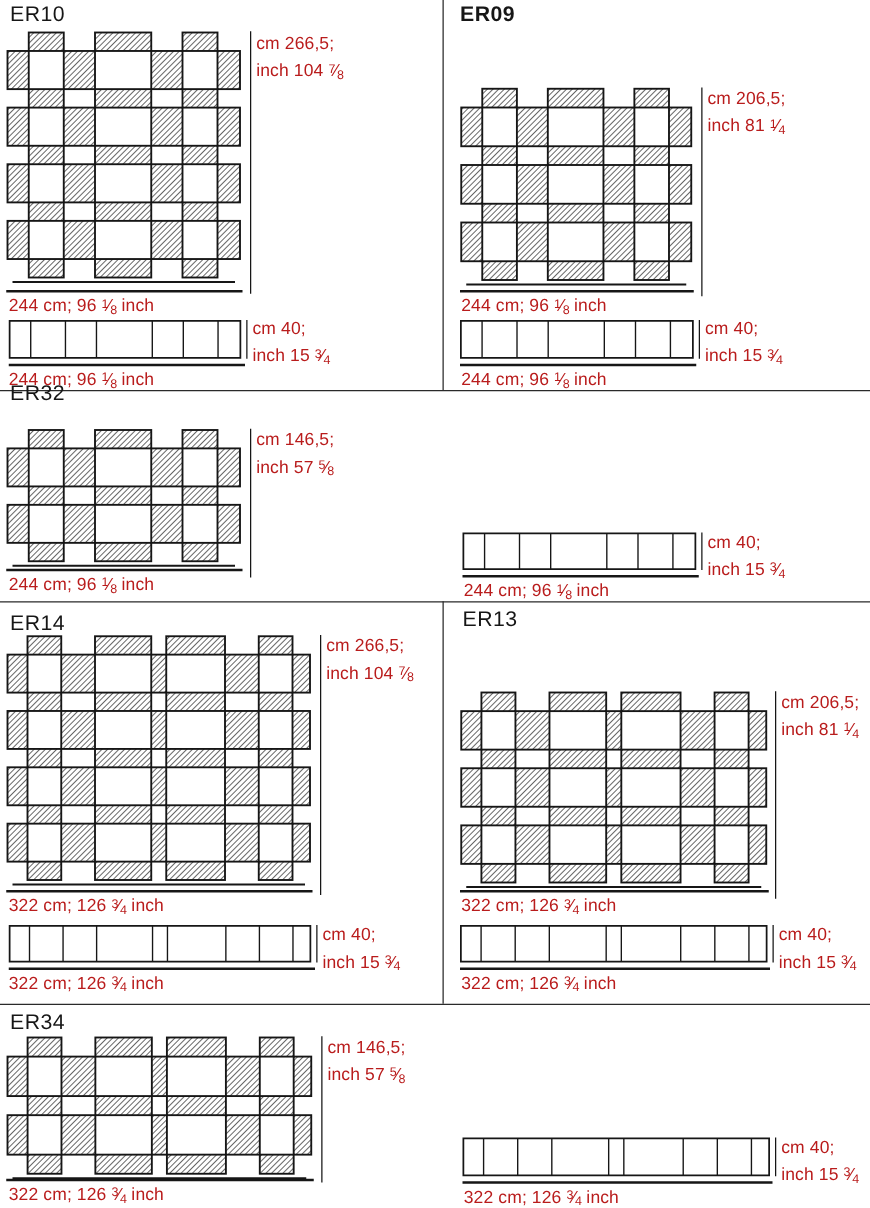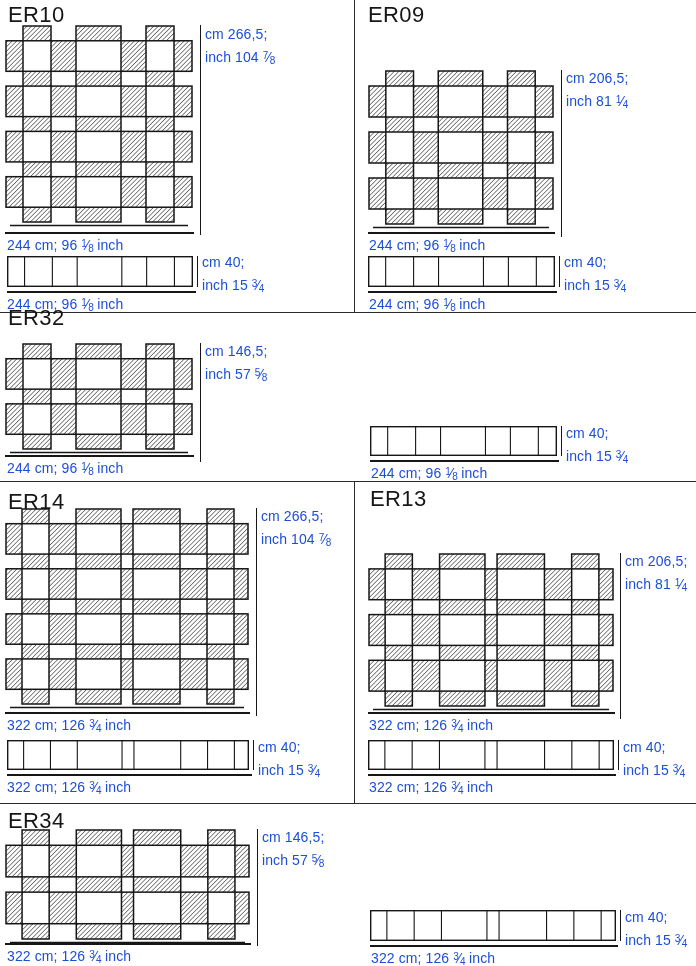--- a/index.html
+++ b/index.html
@@ -3,26 +3,26 @@
 <meta charset="utf-8">
 <style>
   html,body { margin:0; padding:0; background:#ffffff; }
   #page {
     position:relative; width:696px; height:966px; margin:0 auto;
     background:#ffffff; overflow:hidden;
     font-family:"Liberation Sans", "DejaVu Sans", sans-serif;
     color:#161616;
   }
   .ftitle {
-    position:absolute; margin:0; font-size:22px; font-weight:500;
+    position:absolute; margin:0; font-size:17px; font-weight:500;
     letter-spacing:.4px; color:#161616; white-space:nowrap;
   }
   .dimlabel {
     position:absolute; font-size:14px; line-height:21px;
-    color:#1d4ed8; white-space:nowrap; letter-spacing:.1px;
+    color:#b91c1c; white-space:nowrap; letter-spacing:.1px;
   }
   .dimlabel .lbl-line { display:block; }
   .dimlabel.single .lbl-line { display:inline;margin-top:24px; }
   .vdim { position:absolute; width:1.4px; background:#161616; }
   .hdim { position:absolute; height:1.5px; background:#161616; }
   .hdiv { position:absolute; height:1px; background:#2a2a2a; left:0; width:696px; }
   .vdiv { position:absolute; width:1px; background:#2a2a2a; }
   .gridbox, .barbox { position:absolute; }
   .gridbox svg, .barbox svg { display:block; overflow:visible; }
   .vf { letter-spacing:-.5px; }
@@ -36,21 +36,21 @@
   #hl-er10 { left:205px; top:24px; }
   #wd-er10 { left:5px;   top:232px; width:189px; }
   #wl-er10 { left:7px;   top:233px; }
   #b-er10  { left:7px;   top:256px; width:186px; height:31px; }
   #bvd-er10{ left:197px; top:256px; height:31px; }
   #bhl-er10{ left:202px; top:252px; }
   #bwd-er10{ left:7px;   top:291px; width:189px; }
   #bwl-er10{ left:7px;   top:292px; }
 
   
-  #t-er09  { left:368px; top:2px; }
+  #t-er09  { left:368px; top:2px;font-weight:bold; }
   #g-er09  { left:368px; top:70px;  width:186px; height:155px; }
   #vd-er09 { left:561px; top:70px;  height:167px; }
   #hl-er09 { left:566px; top:68px; }
   #wd-er09 { left:368px; top:232px; width:187px; }
   #wl-er09 { left:369px; top:233px; }
   #b-er09  { left:368px; top:256px; width:187px; height:31px; }
   #bvd-er09{ left:559px; top:256px; height:31px; }
   #bhl-er09{ left:564px; top:252px; }
   #bwd-er09{ left:368px; top:291px; width:189px; }
   #bwl-er09{ left:369px; top:292px; }

